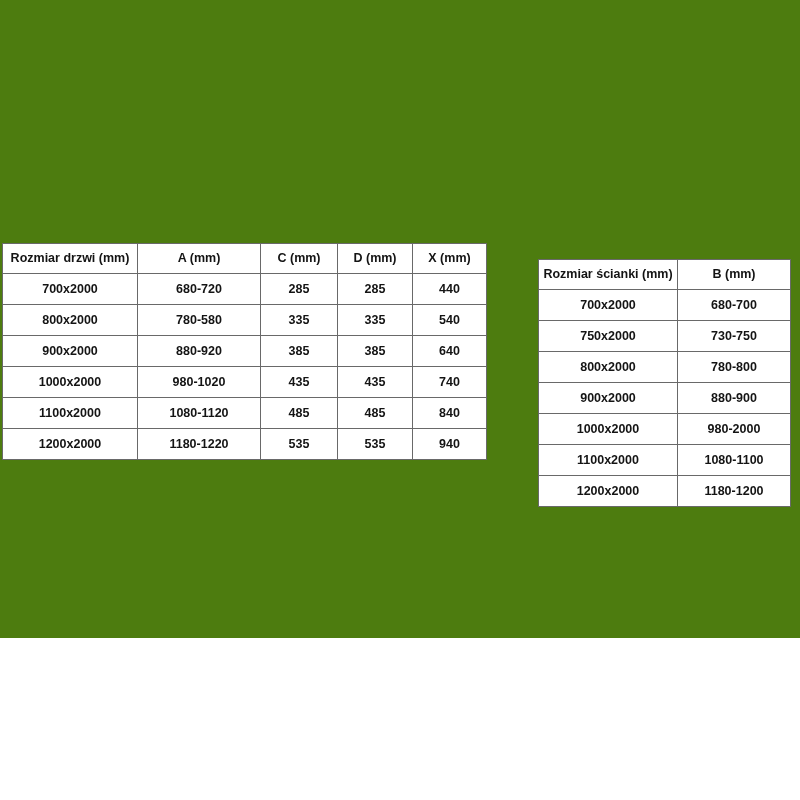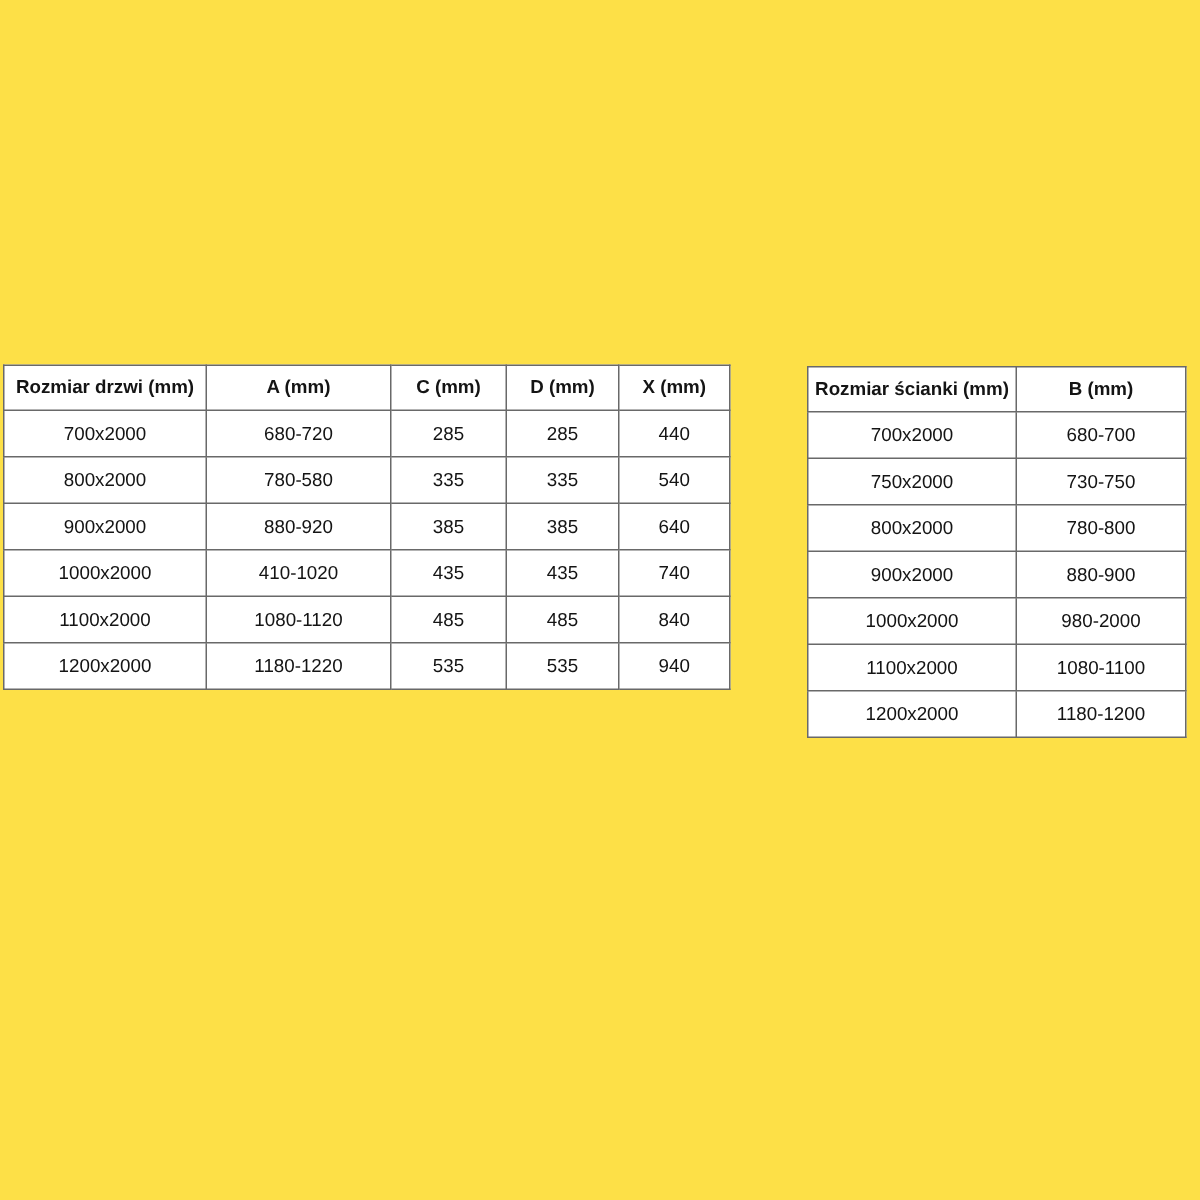--- a/index.html
+++ b/index.html
@@ -3,22 +3,22 @@
 <meta charset="utf-8">
 <style>
   html, body {
     margin: 0;
     padding: 0;
     background: #ffffff;
   }
   .canvas {
     position: relative;
     width: 800px;
-    height: 800px;
-    background: #fde047;
+    height: 638px;
+    background: #4d7c0f;
     font-family: "Liberation Sans", sans-serif;
     color: #141414;
     overflow: hidden;
   }
   table.spec {
     position: absolute;
     border-collapse: collapse;
     table-layout: fixed;
     background: #ffffff;
   }
@@ -32,25 +32,25 @@
     line-height: 1;
     color: #141414;
     overflow: hidden;
     white-space: nowrap;
   }
   table.spec th {
     font-weight: bold;
     height: 29px;
   }
   table.spec td {
-    font-weight: normal;
+    font-weight: bold;
     height: 30px;
   }
   #doors-table { left: 2px;   top: 243px; }
-  #walls-table { left: 538px; top: 244px; }
+  #walls-table { left: 538px; top: 259px; }
 </style>
 </head>
 <body>
 
 <div class="canvas">
 
   <table class="spec" id="doors-table">
     <colgroup>
       <col style="width:135px">
       <col style="width:123px">
@@ -84,21 +84,21 @@
         </tr>
         <tr>
           <td>900x2000</td>
           <td>880-920</td>
           <td>385</td>
           <td>385</td>
           <td>640</td>
         </tr>
         <tr>
           <td>1000x2000</td>
-          <td>410-1020</td>
+          <td>980-1020</td>
           <td>435</td>
           <td>435</td>
           <td>740</td>
         </tr>
         <tr>
           <td>1100x2000</td>
           <td>1080-1120</td>
           <td>485</td>
           <td>485</td>
           <td>840</td>

